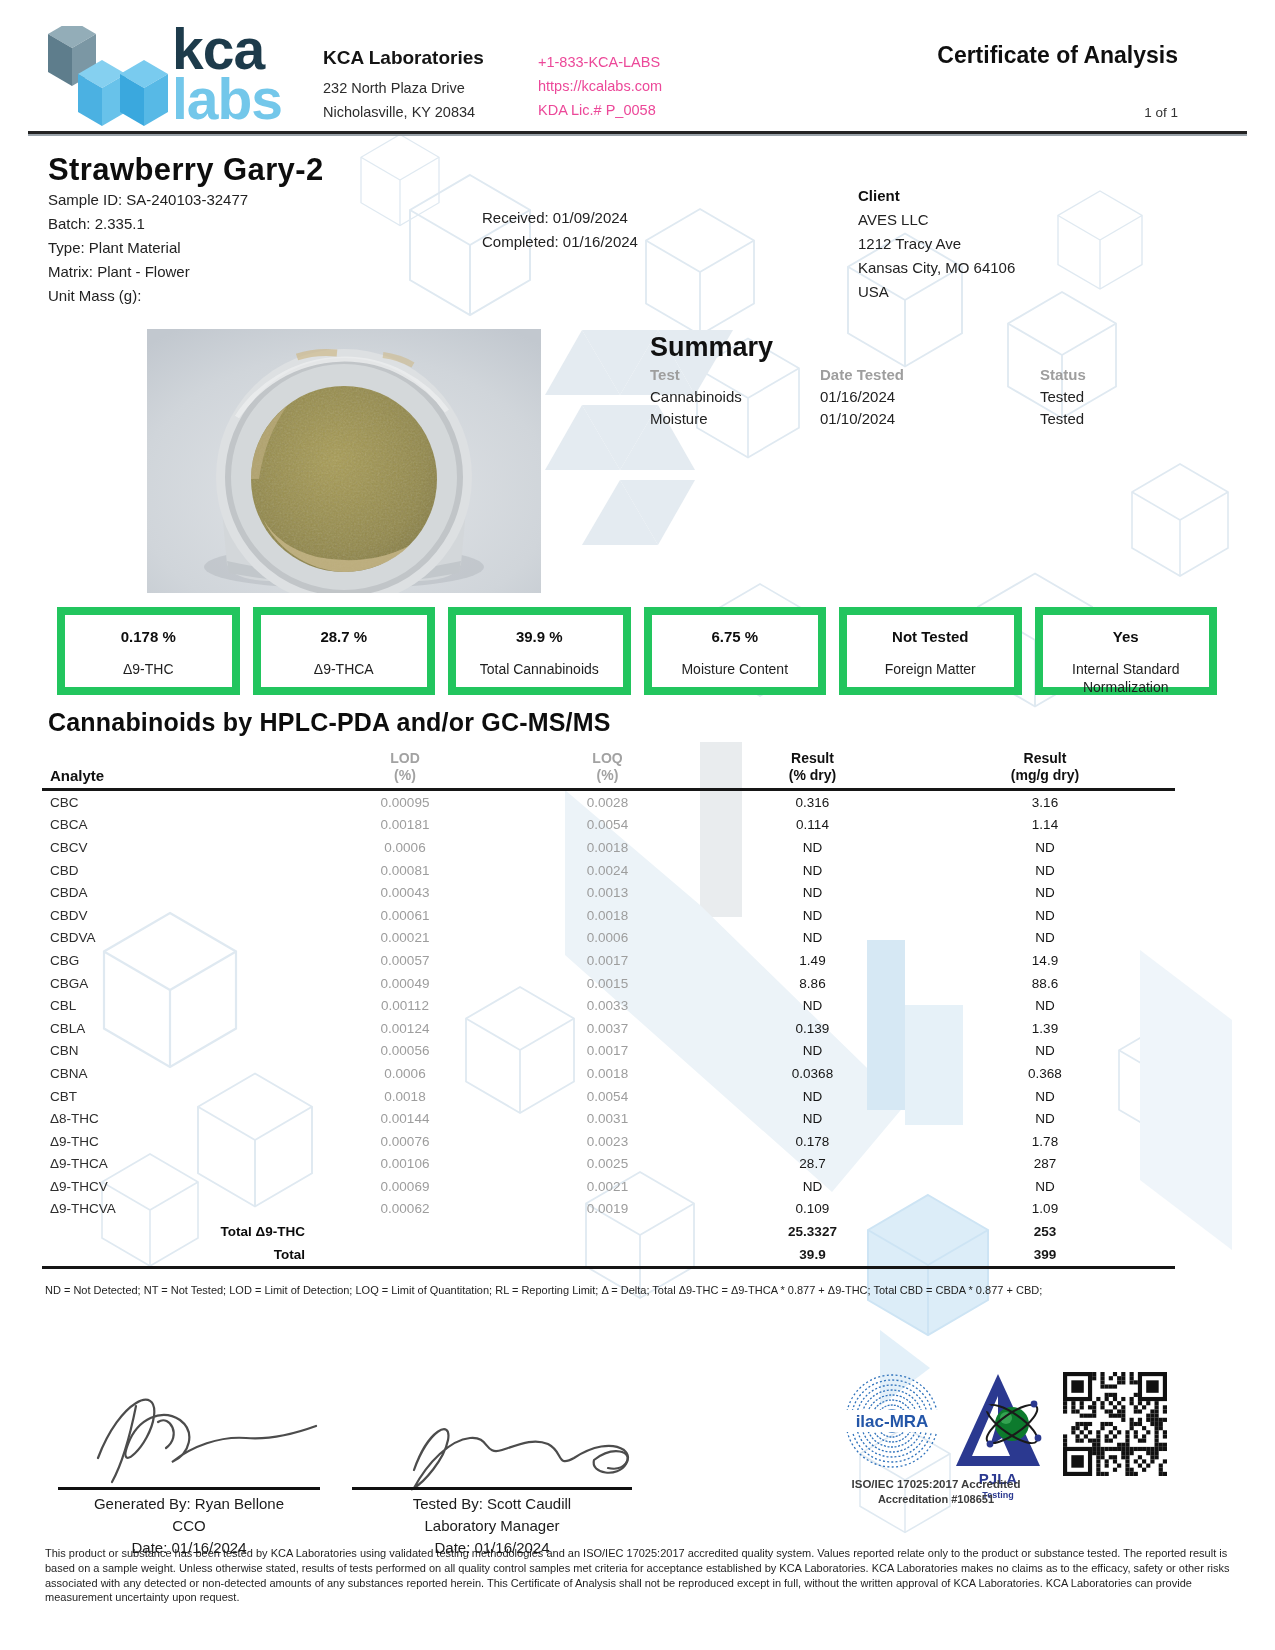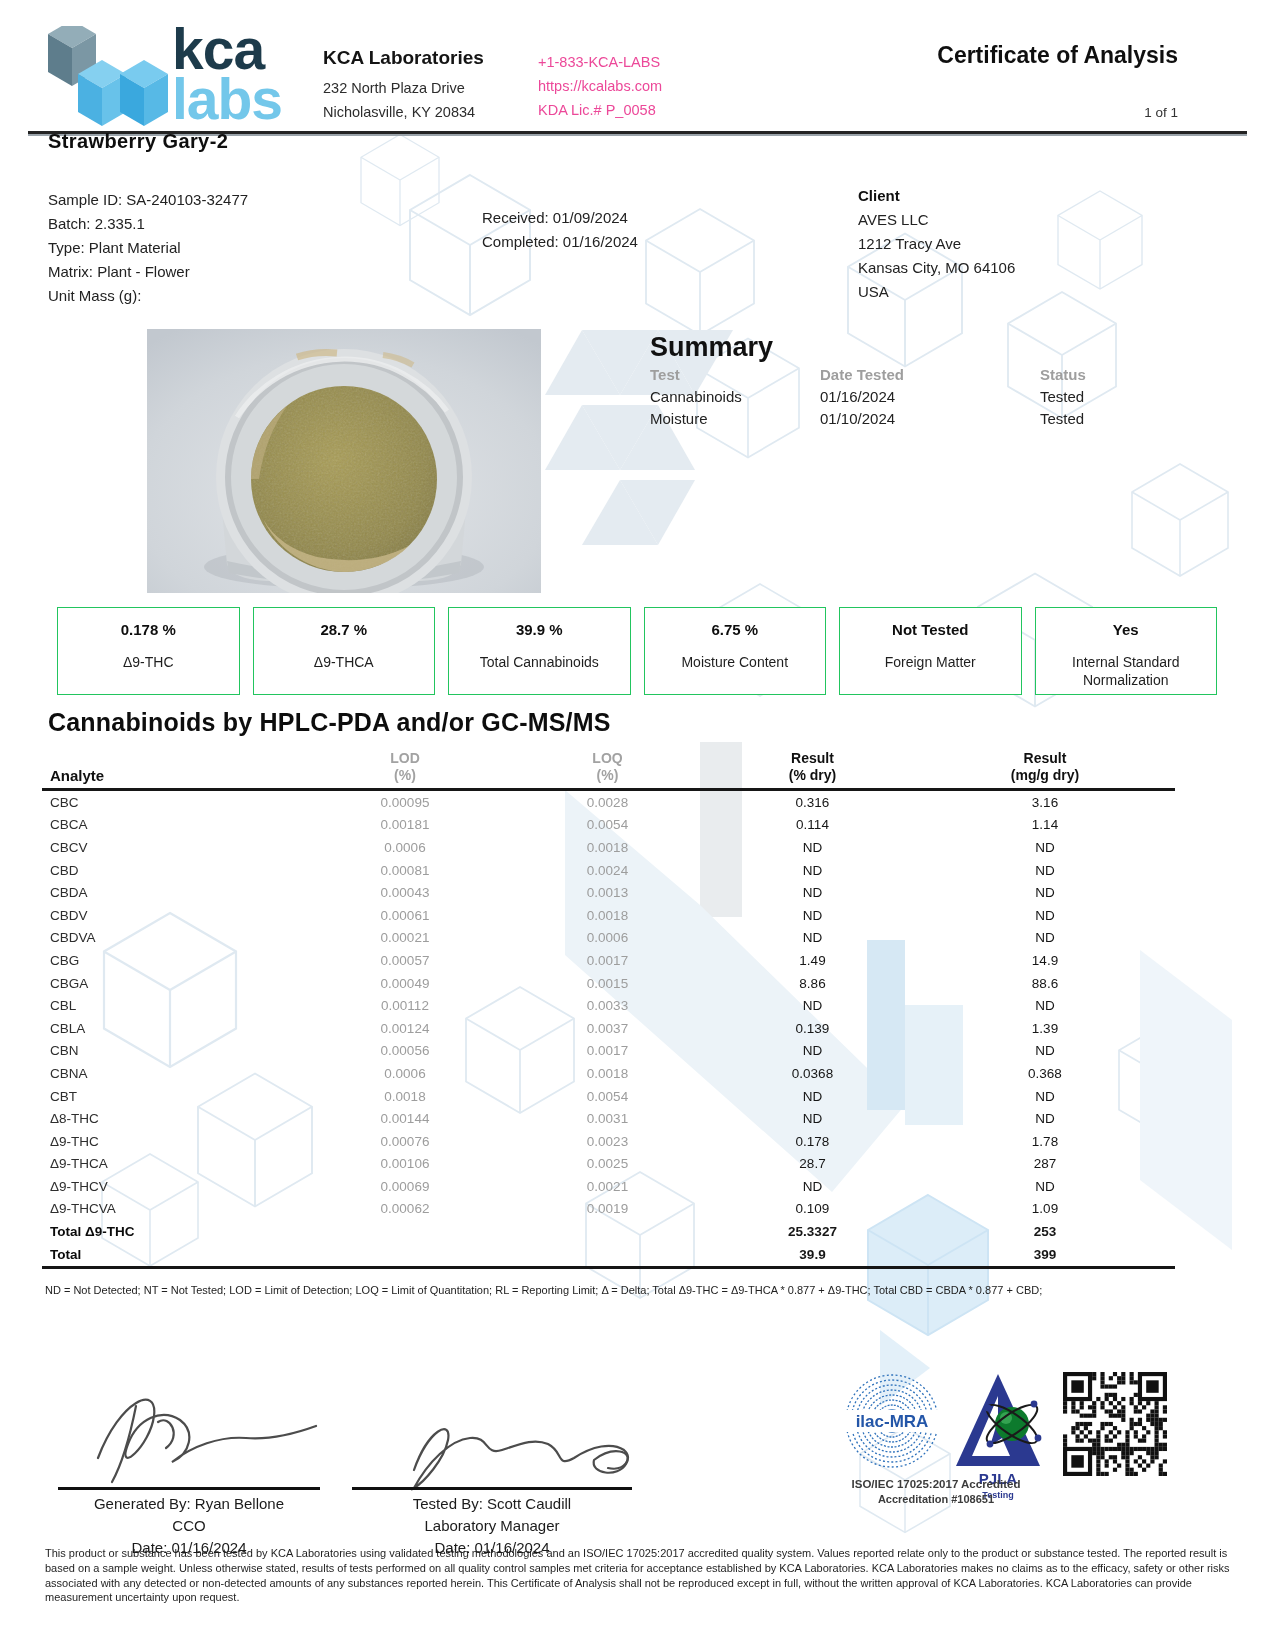--- a/index.html
+++ b/index.html
@@ -16,58 +16,58 @@
   .logo-word .kca{color:#1d3b4b;display:block;}
   .logo-word .labs{color:#73c7ea;display:block;}
   .lab-block1{left:323px;top:46px;font-size:14.5px;line-height:24px;color:#2d2d2d;}
   .lab-block1 .nm{font-size:19px;font-weight:bold;color:#141414;margin-bottom:6px;text-align:right;}
   .lab-block2{left:538px;top:50px;font-size:14.5px;line-height:24px;color:#ec4899;}
   .cert-title{right:97px;top:42px;font-size:23px;font-weight:bold;color:#0f0f0f;}
   .page-num{right:97px;top:105px;font-size:13.5px;color:#333;}
   .header-rule{left:28px;top:131px;width:1219px;height:3px;background:#232323;border-bottom:2px solid #9aa3aa;}
 
   
-  .sample-name{left:48px;top:130px;font-size:20px;font-weight:bold;color:#0e0e0e;letter-spacing:.4px;}
+  .sample-name{left:48px;top:152px;font-size:31px;font-weight:bold;color:#0e0e0e;letter-spacing:.4px;}
   .sample-info{left:48px;top:188px;font-size:15px;line-height:24px;color:#222;}
   .dates-block{left:482px;top:206px;font-size:15px;line-height:24px;color:#222;}
   .client-block{left:858px;top:184px;font-size:15px;line-height:24px;color:#222;}
   .client-block .hd{font-weight:bold;color:#101010;}
 
   
   .photo{left:147px;top:329px;}
 
   
   .summary-title{left:650px;top:332px;font-size:27px;font-weight:bold;color:#111;}
   .sumgrid{left:650px;top:364px;display:grid;grid-template-columns:170px 220px 100px;
            font-size:15px;line-height:22px;}
   .sumgrid .h{color:#9e9e9e;font-weight:bold;}
   .sum-rows{left:650px;top:386px;display:grid;grid-template-columns:170px 220px 100px;
             font-size:15px;line-height:22px;color:#222;}
   .sum-rows .row{display:contents;}
 
   
   .boxes{left:57px;top:607px;width:1160px;display:flex;gap:13px;}
-  .rbox{flex:1;border:1px solid #22c55e;background:#fff;height:88px;text-align:center;box-sizing:border-box;padding-top:13px;}
+  .rbox{flex:1;border:8px solid #22c55e;background:#fff;height:88px;text-align:center;box-sizing:border-box;padding-top:13px;}
   .rbox .v{font-size:15px;font-weight:bold;color:#0e0e0e;}
   .rbox .lb{font-size:14px;color:#1e1e1e;margin-top:15px;line-height:18px;}
 
   
   .section-title{left:48px;top:708px;font-size:25px;font-weight:bold;color:#0d0d0d;letter-spacing:.2px;}
   .ctable{left:42px;top:750px;width:1133px;}
   .thead{display:grid;grid-template-columns:263px 200px 205px 205px 260px;align-items:end;padding-bottom:4px;}
   .thead .a{padding-left:8px;font-size:15px;font-weight:bold;color:#101010;}
   .thead .g{text-align:center;font-size:14px;font-weight:bold;color:#a2a2a2;line-height:17px;}
   .thead .b{text-align:center;font-size:14px;font-weight:bold;color:#101010;line-height:17px;}
   .thead-rule{height:3px;background:#161616;}
   .trow{display:grid;grid-template-columns:263px 200px 205px 205px 260px;height:22.6px;align-items:center;font-size:13.5px;}
   .trow .a{padding-left:8px;color:#2e2e2e;}
   .trow .l{text-align:center;color:#9d9d9d;}
   .trow .r{text-align:center;color:#161616;}
   .trow.bold{font-weight:bold;}
-  .trow.bold .a{color:#0b0b0b;}
+  .trow.bold .a{color:#0b0b0b;text-align:right;}
   .tfoot-rule{height:3px;background:#161616;margin-top:1px;}
   .footnote{left:45px;top:1284px;width:1180px;font-size:11px;color:#222;}
 
   
   .sig-svg{stroke:#4c4c4c;stroke-width:2.2;fill:none;stroke-linecap:round;}
   .sigline{height:3px;background:#101010;}
   .sigline-left{left:58px;top:1487px;width:262px;}
   .sigline-right{left:352px;top:1487px;width:280px;}
   .siglabel{font-size:15px;line-height:22px;text-align:center;color:#1b1b1b;}
   .siglabel-left{left:58px;top:1493px;width:262px;}

